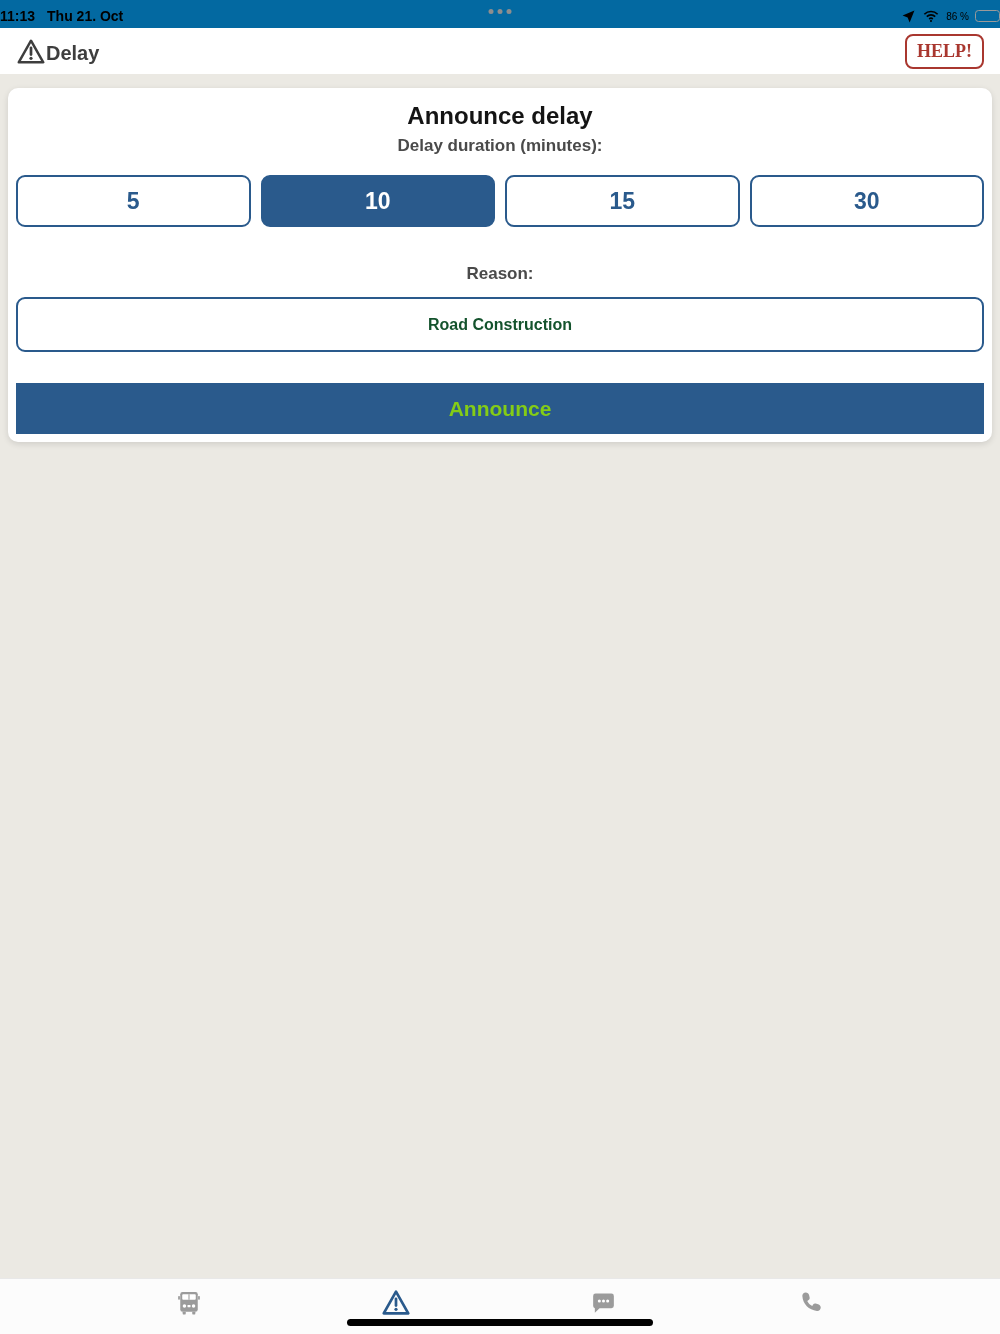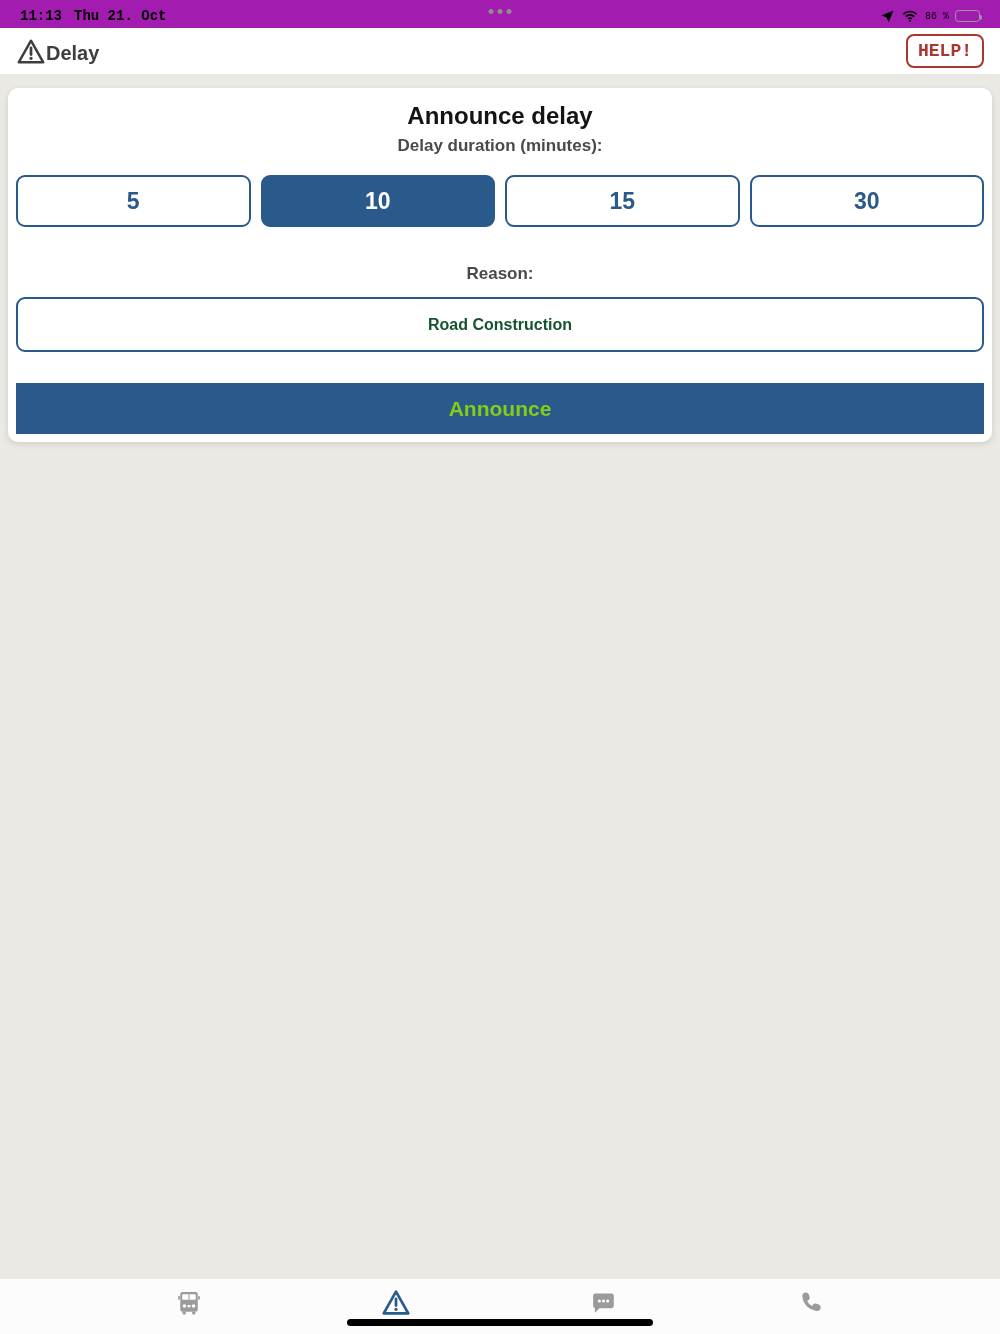--- a/index.html
+++ b/index.html
@@ -1,36 +1,36 @@
 <!DOCTYPE html>
 <html><head>
 <meta charset="utf-8">
 <style>
   * { margin:0; padding:0; box-sizing:border-box; }
   html,body { width:1000px; height:1334px; }
   body { font-family:"Liberation Sans", sans-serif; background:#fff; }
   .screen { width:1000px; height:1334px; display:flex; flex-direction:column; overflow:hidden; position:relative; background:#fff; }
 
   
-  .status-bar { height:28px; background:#a21caf; display:flex; align-items:center; justify-content:space-between; padding:0 20px; position:relative; flex:0 0 auto;font-family:Liberation Mono, monospace; }
+  .status-bar { height:28px; background:#0369a1; display:flex; align-items:center; justify-content:space-between; padding:0 0; position:relative; flex:0 0 auto; }
   .status-left { display:flex; gap:12px; font-size:14px; font-weight:700; color:#000; padding-top:4px; }
   .status-center { position:absolute; left:50%; top:9px; transform:translateX(-50%); display:flex; gap:4px; }
   .status-center .dot { width:5px; height:5px; border-radius:50%; background:#8e8e8e; }
   .status-right { display:flex; align-items:center; gap:6px; padding-top:4px; }
   .status-right svg { display:block; }
   .battery-pct { font-size:10px; font-weight:500; color:#000; }
   .battery { width:25px; height:12px; border:1px solid #9a9a9a; border-radius:3.5px; padding:1px; position:relative; }
   .battery-fill { height:100%; background:#000; border-radius:1.5px; }
   .battery-nub { position:absolute; right:-3px; top:3.5px; width:2px; height:5px; background:#9a9a9a; border-radius:0 2px 2px 0; }
 
   
   .nav-bar { height:46px; background:#fff; display:flex; align-items:center; justify-content:space-between; padding:0 16px; flex:0 0 auto; }
   .nav-left { display:flex; align-items:flex-end; }
   .nav-title { font-size:20px; font-weight:700; color:#3e3e3e; }
-  .help-btn { border:2px solid #a9372f; color:#a9372f; background:#fff; font-family:Liberation Mono, monospace; font-size:18px; font-weight:700; border-radius:8px; padding:5px 10px; cursor:pointer; }
+  .help-btn { border:2px solid #a9372f; color:#a9372f; background:#fff; font-family:Liberation Serif, serif; font-size:18px; font-weight:700; border-radius:8px; padding:5px 10px; cursor:pointer; }
 
   
   .content { flex:1 1 auto; background:#ebe9e3; padding:14px 8px 0 8px; }
   .card { background:#fff; border-radius:10px; box-shadow:0 2px 6px rgba(0,0,0,0.12); padding:14px 8px 8px 8px; }
   .card-title { text-align:center; font-size:24px; font-weight:700; color:#141414; }
   .field-label { text-align:center; font-size:17px; font-weight:700; color:#4a4a4a; margin-top:6px; }
   .duration-row { display:flex; gap:10px; margin-top:19px; }
   .duration-btn { flex:1; height:52px; background:#fff; border:2px solid #2a5a8c; border-radius:9px; color:#2a5a8c; font-family:"Liberation Sans",sans-serif; font-size:23px; font-weight:700; cursor:pointer; }
   .duration-btn.selected { background:#2a5a8c; color:#fff; border-color:#2a5a8c;text-align:center; }
   .reason-label { margin-top:37px; }

